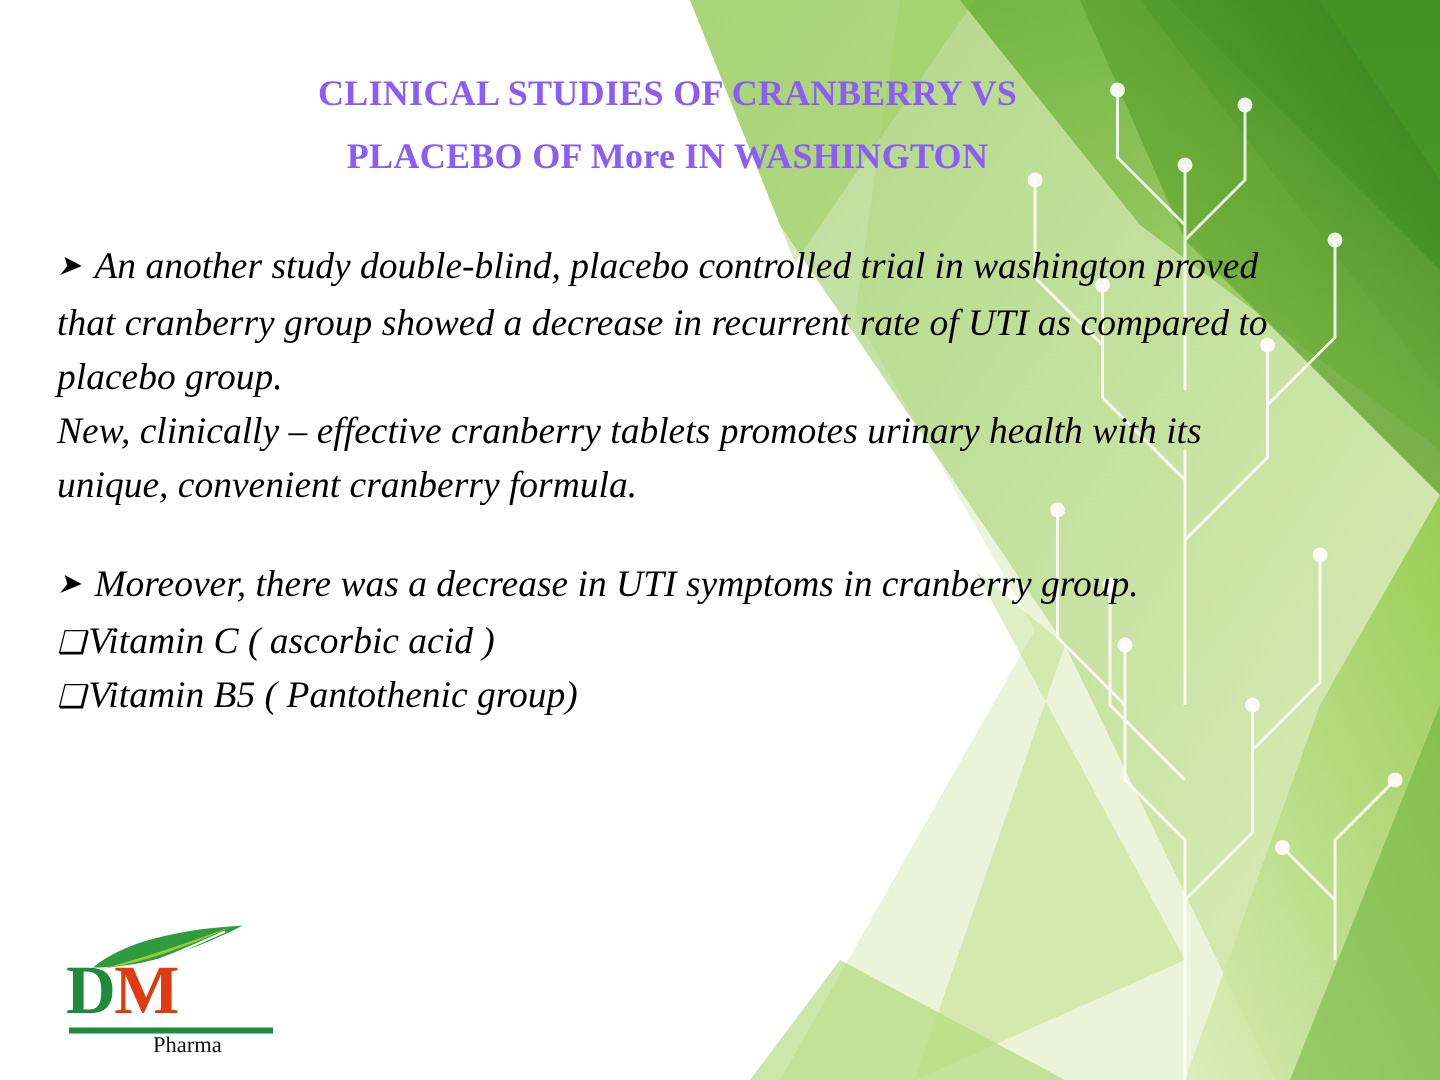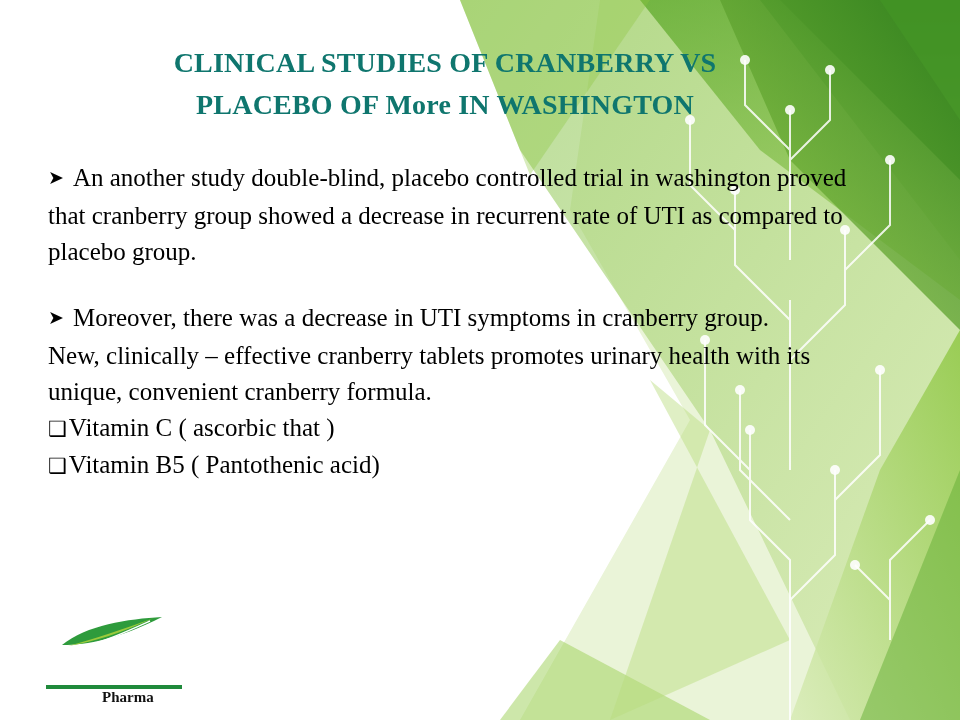--- a/index.html
+++ b/index.html
@@ -35,42 +35,43 @@
 
   
   .title-block {
     position: absolute;
     top: 42px;
     left: 40px;
     width: 810px;
     text-align: center;
   }
   .title-line {
-    color: #0f766e;
+    color: #8b5cf6;
     font-weight: bold;
-    font-size: 28px;
+    font-size: 24px;
     line-height: 42px;
     letter-spacing: 0.2px;
     font-family: "Liberation Serif", serif;
   }
 
   
   .body-block {
     position: absolute;
     top: 160px;
     left: 36px;
     width: 840px;
     color: #000000;
     font-size: 25px;
     line-height: 36px;
     font-family: "Liberation Serif", serif;
   }
   .para {
-    margin: 0 0 0 12px;
+    margin: 0 0 0 2px;
     text-indent: 0;
+    font-style: italic;
   }
   .para.spaced { margin-top: 30px; }
   .bullet-arrow::before {
     content: "\27A4";
     font-size: 19px;
     margin-right: 9px;
     position: relative;
     top: -2px;
   }
   .bullet-square::before {
@@ -114,21 +115,21 @@
     top: 70px;
     width: 136px;
     height: 4px;
     background: #1F8A3B;
   }
   .logo-pharma {
     position: absolute;
     left: 62px;
     top: 74px;
     font-family: "Liberation Serif", serif;
-    font-weight: bold;
+    font-weight: normal;
     font-size: 15px;
     color: #111111;
   }
 </style>
 </head>
 <body>
 
 <div class="slide">
 
   <div class="deco">
@@ -202,34 +203,37 @@
 
   <div class="title-block">
     <div class="title-line">CLINICAL STUDIES OF CRANBERRY VS</div>
     <div class="title-line">PLACEBO OF More IN WASHINGTON</div>
   </div>
 
   <div class="body-block">
 
     <p class="para bullet-arrow">An another study double-blind, placebo controlled trial in washington proved that cranberry group showed a decrease in recurrent rate of UTI as compared to placebo group.</p>
 
+    <p class="para">New, clinically – effective cranberry tablets promotes urinary health with its unique, convenient cranberry formula.</p>
+
     <p class="para spaced bullet-arrow">Moreover, there was a decrease in UTI symptoms in cranberry group.</p>
 
-    <p class="para">New, clinically – effective cranberry tablets promotes urinary health with its unique, convenient cranberry formula.</p>
-
-
-    <p class="para bullet-box">Vitamin C ( ascorbic that )</p>
-    <p class="para bullet-box">Vitamin B5 ( Pantothenic acid)</p>
+
+    <p class="para bullet-box">Vitamin C ( ascorbic acid )</p>
+    <p class="para bullet-box">Vitamin B5 ( Pantothenic group)</p>
   </div>
 
   <div class="logo">
     <div class="logo-leaf">
       <svg width="110" height="34" viewBox="0 0 110 34" xmlns="http://www.w3.org/2000/svg">
         <path d="M4,30 C30,30 60,24 104,2 C70,4 28,10 4,30 Z" fill="#2E9B3C"></path>
         <path d="M10,31 C36,27 62,18 96,3 C66,14 36,24 10,31 Z" fill="#9ACA3C"></path>
         <path d="M22,32 C44,28 70,16 92,6" stroke="#ffffff" stroke-width="1.5" fill="none"></path>
       </svg>
     </div>
+    <div class="logo-dm">
+      <span class="logo-d">D</span><span class="logo-m">M</span>
+    </div>
     <div class="logo-underline"></div>
     <div class="logo-pharma">Pharma</div>
   </div>
 
 </div>
 
 </body></html>

